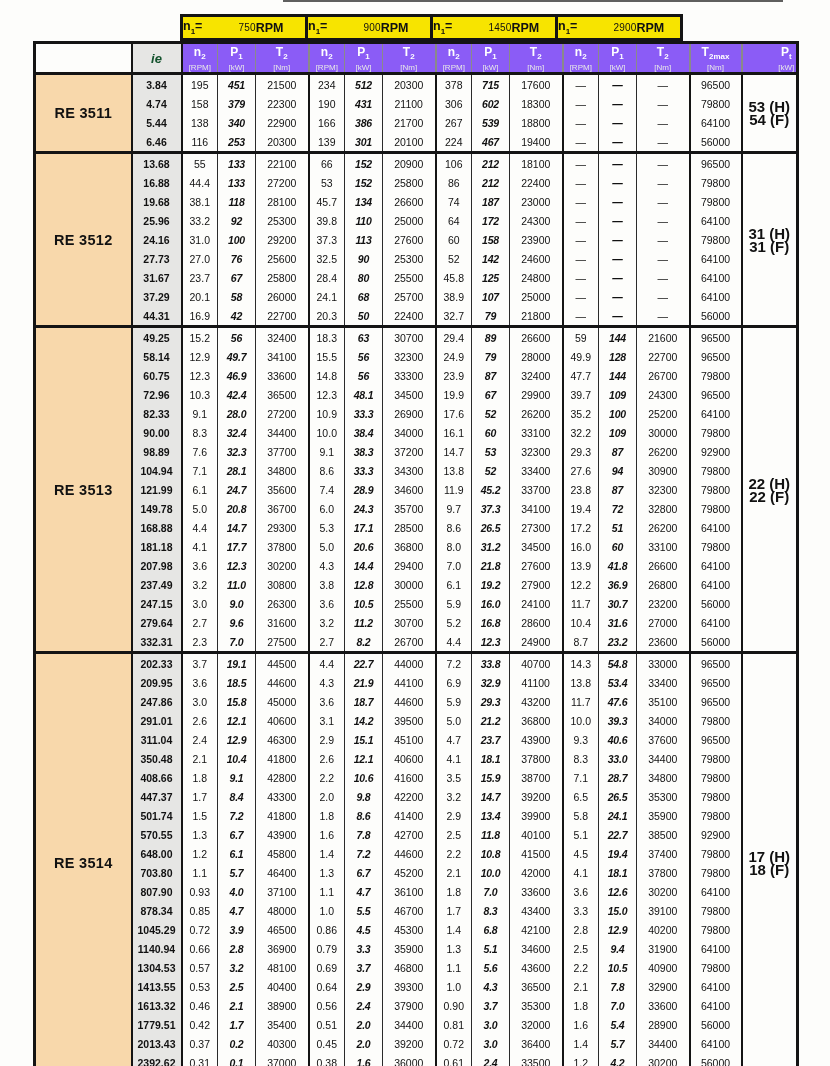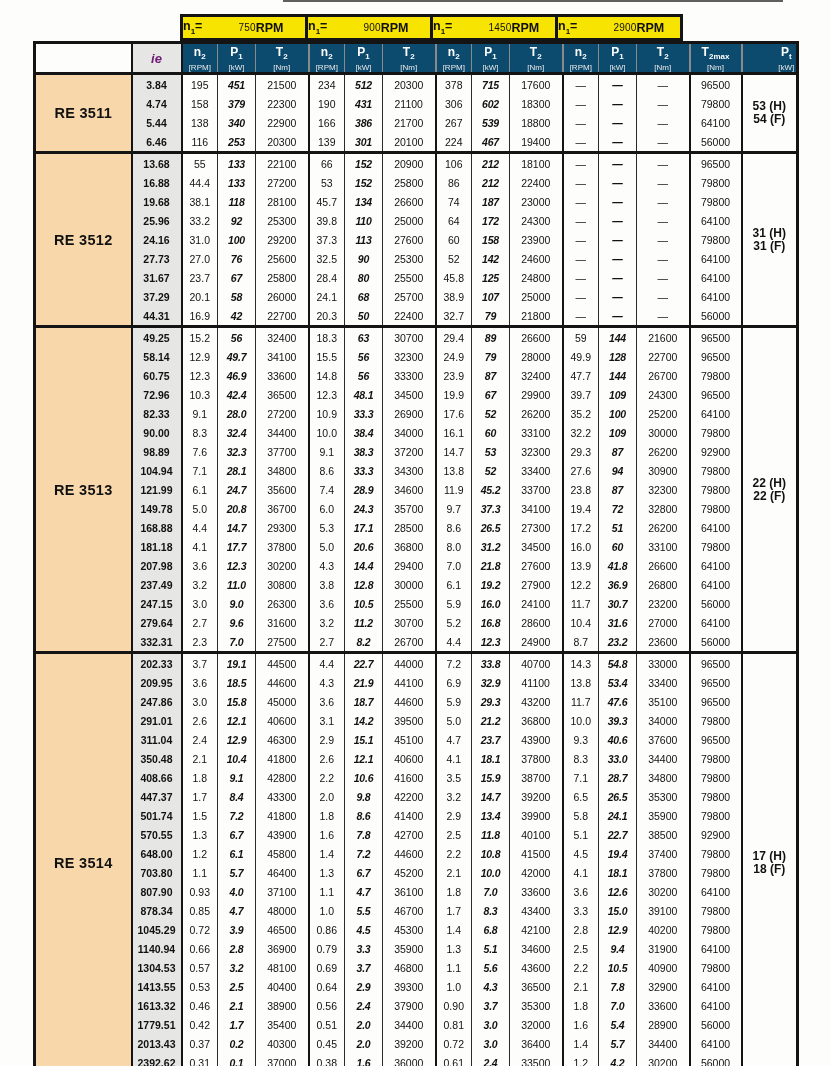--- a/index.html
+++ b/index.html
@@ -16,38 +16,38 @@
              font-size:12.5px;font-weight:700;white-space:nowrap;}
   .speed-box:first-of-type{margin-left:0;}
   .speed-box .num{font-weight:400;font-size:10px;letter-spacing:.2px;margin-left:36px;}
   .speed-box sub{font-size:8px;}
 
   table{border-collapse:collapse;table-layout:fixed;border:3px solid #141414;background:#fdfdfb;}
   td{height:19px;padding:0 1px;text-align:center;vertical-align:middle;
      font-size:10.5px;line-height:1;overflow:hidden;white-space:nowrap;}
 
   
-  tr.subhead td{height:28px;background:#0c4a6e;color:#fff;border-right:1px solid #8a8a8a;}
+  tr.subhead td{height:28px;background:#8b5cf6;color:#fff;border-right:1px solid #8a8a8a;}
   tr.subhead td .b{font-size:12px;font-weight:700;display:block;line-height:12px;padding-top:2px;}
   tr.subhead td .u{font-size:8px;display:block;line-height:9px;color:#e8e8e8;}
   tr.subhead td sub{font-size:8px;}
-  tr.subhead td.ie-head{background:#e6e6e4;color:#701a75;font-weight:700;font-style:italic;font-size:13px;
+  tr.subhead td.ie-head{background:#e6e6e4;color:#14532d;font-weight:700;font-style:italic;font-size:13px;
                         border-right:2px solid #141414;}
   tr.subhead td.gb{border-right:2px solid #8a8a8a;}
   tr.subhead td:last-child{border-right:none;padding-left:35px;}
 
   
   td.model-cell{background:#f8d8ab;font-weight:700;font-size:14.5px;letter-spacing:.3px;
                 border-right:2px solid #141414;}
   td.ie-cell{background:#e6e6e4;font-weight:700;border-right:2px solid #141414;margin-top:32px;}
   td.n2-cell,td.p1-cell{border-right:1px solid #2a2a2a;}
   td.p1-cell{font-weight:700;font-style:italic;letter-spacing:-.2px;}
   td.t2-cell{border-right:2px solid #141414;}
   td.t2max-cell{border-right:2px solid #141414;}
-  td.pt-cell{font-weight:600;font-size:12px;}
+  td.pt-cell{font-weight:600;font-size:15px;}
   td.pt-cell div{line-height:13px;}
   tr.group-start td{border-top:3px solid #141414;}
 </style>
 </head>
 <body>
 
 <div class="page">
   <div class="artifact"></div>
   <div class="wrap">
     <div class="speed-strip">

